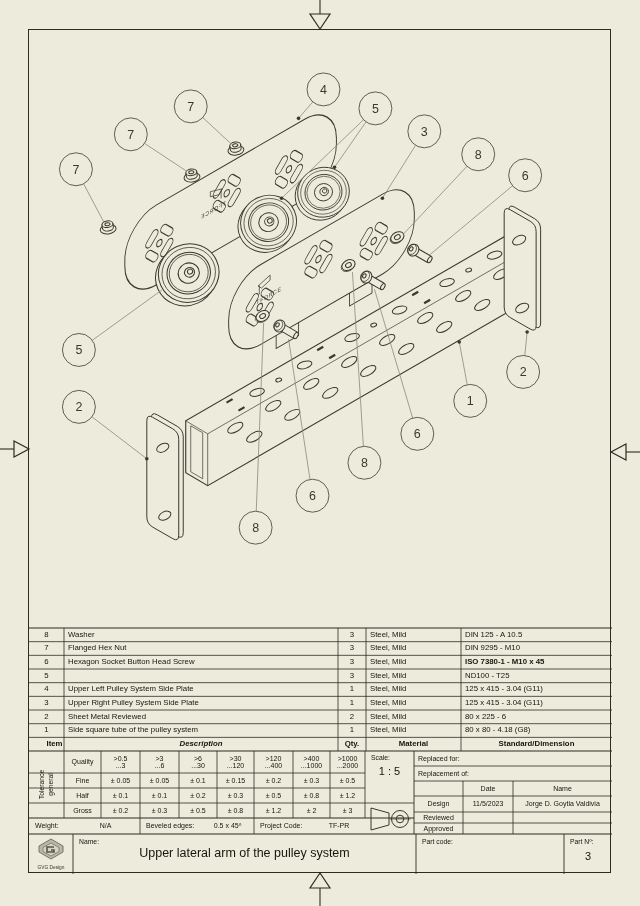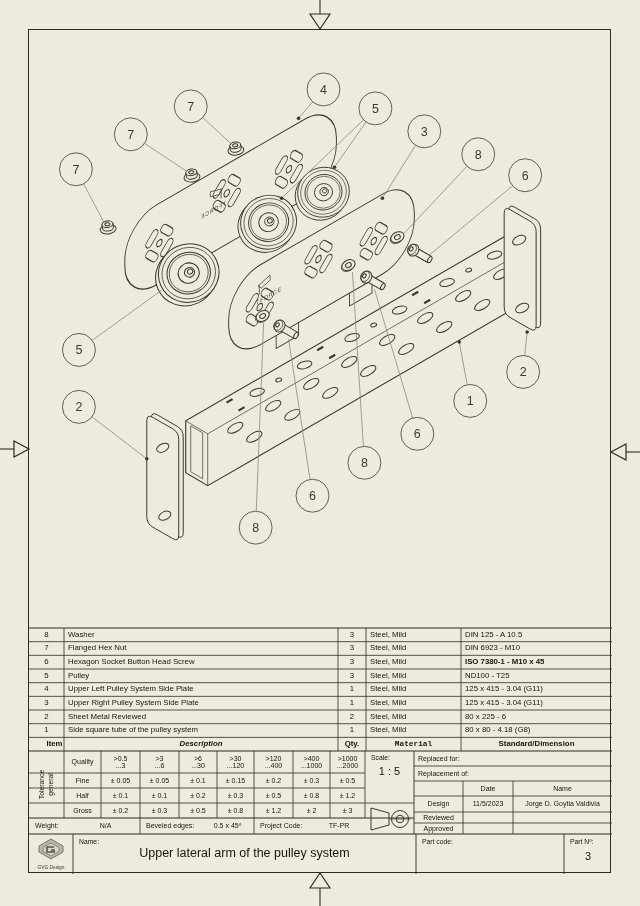--- a/index.html
+++ b/index.html
@@ -347,28 +347,27 @@
   </svg>
 <div class="cell c" style="left: 0px; top: 598px; width: 35px; height: 13.67px;">8</div>
     <div class="cell l" style="left: 35px; top: 598px; width: 274px; height: 13.67px;">Washer</div>
     <div class="cell c" style="left: 309px; top: 598px; width: 28px; height: 13.67px;">3</div>
     <div class="cell l" style="left: 337px; top: 598px; width: 95px; height: 13.67px;">Steel, Mild</div>
     <div class="cell l" style="left: 432px; top: 598px; width: 151px; height: 13.67px;">DIN 125 - A 10.5</div>
     <div class="cell c" style="left: 0px; top: 611.67px; width: 35px; height: 13.67px;">7</div>
     <div class="cell l" style="left: 35px; top: 611.67px; width: 274px; height: 13.67px;">Flanged Hex Nut</div>
     <div class="cell c" style="left: 309px; top: 611.67px; width: 28px; height: 13.67px;">3</div>
     <div class="cell l" style="left: 337px; top: 611.67px; width: 95px; height: 13.67px;">Steel, Mild</div>
-    <div class="cell l" style="left: 432px; top: 611.67px; width: 151px; height: 13.67px;">DIN 6923 - M10</div>
+    <div class="cell l" style="left: 432px; top: 611.67px; width: 151px; height: 13.67px;">DIN 9295 - M10</div>
     <div class="cell c" style="left: 0px; top: 625.34px; width: 35px; height: 13.67px;">6</div>
     <div class="cell l" style="left: 35px; top: 625.34px; width: 274px; height: 13.67px;">Hexagon Socket Button Head Screw</div>
     <div class="cell c" style="left: 309px; top: 625.34px; width: 28px; height: 13.67px;">3</div>
     <div class="cell l" style="left: 337px; top: 625.34px; width: 95px; height: 13.67px;">Steel, Mild</div>
     <div class="cell l" style="left: 432px; top: 625.34px; width: 151px; height: 13.67px; font-weight: bold;">ISO 7380-1 - M10 x 45</div>
     <div class="cell c" style="left: 0px; top: 639.01px; width: 35px; height: 13.67px;">5</div>
-    <div class="cell l" style="left: 35px; top: 639.01px; width: 274px; height: 13.67px;">Pulley</div>
     <div class="cell c" style="left: 309px; top: 639.01px; width: 28px; height: 13.67px;">3</div>
     <div class="cell l" style="left: 337px; top: 639.01px; width: 95px; height: 13.67px;">Steel, Mild</div>
     <div class="cell l" style="left: 432px; top: 639.01px; width: 151px; height: 13.67px;">ND100 - T25</div>
     <div class="cell c" style="left: 0px; top: 652.68px; width: 35px; height: 13.67px;">4</div>
     <div class="cell l" style="left: 35px; top: 652.68px; width: 274px; height: 13.67px;">Upper Left Pulley System Side Plate</div>
     <div class="cell c" style="left: 309px; top: 652.68px; width: 28px; height: 13.67px;">1</div>
     <div class="cell l" style="left: 337px; top: 652.68px; width: 95px; height: 13.67px;">Steel, Mild</div>
     <div class="cell l" style="left: 432px; top: 652.68px; width: 151px; height: 13.67px;">125 x 415 - 3.04 (G11)</div>
     <div class="cell c" style="left: 0px; top: 666.35px; width: 35px; height: 13.67px;">3</div>
     <div class="cell l" style="left: 35px; top: 666.35px; width: 274px; height: 13.67px;">Upper Right Pulley System Side Plate</div>
@@ -381,21 +380,21 @@
     <div class="cell l" style="left: 337px; top: 680.02px; width: 95px; height: 13.67px;">Steel, Mild</div>
     <div class="cell l" style="left: 432px; top: 680.02px; width: 151px; height: 13.67px;">80 x 225 - 6</div>
     <div class="cell c" style="left: 0px; top: 693.69px; width: 35px; height: 13.67px;">1</div>
     <div class="cell l" style="left: 35px; top: 693.69px; width: 274px; height: 13.67px;">Side square tube of the pulley system</div>
     <div class="cell c" style="left: 309px; top: 693.69px; width: 28px; height: 13.67px;">1</div>
     <div class="cell l" style="left: 337px; top: 693.69px; width: 95px; height: 13.67px;">Steel, Mild</div>
     <div class="cell l" style="left: 432px; top: 693.69px; width: 151px; height: 13.67px;">80 x 80 - 4.18 (G8)</div>
     <div class="cell c b" style="left: 8px; top: 707.36px; width: 35px; height: 13.7px;">Item</div>
     <div class="cell c b" style="left: 35px; top: 707.36px; width: 274px; height: 13.7px; font-style: italic;">Description</div>
     <div class="cell c b" style="left: 309px; top: 707.36px; width: 28px; height: 13.7px;">Qty.</div>
-    <div class="cell c b" style="left: 337px; top: 707.36px; width: 95px; height: 13.7px; font-family: Liberation Mono, monospace;">Material</div>
+    <div class="cell c b" style="left: 337px; top: 707.36px; width: 95px; height: 13.7px;">Material</div>
     <div class="cell c b" style="left: 432px; top: 707.36px; width: 151px; height: 13.7px;">Standard/Dimension</div>
     <div class="cell c small" style="left: 35px; top: 721px; width: 37px; height: 22px;">Quality</div>
     <div class="cell c small" style="left: 72px; top: 721px; width: 39px; height: 22px;">&gt;0.5
 ...3</div>
     <div class="cell c small" style="left: 111px; top: 721px; width: 39px; height: 22px;">&gt;3
 ...6</div>
     <div class="cell c small" style="left: 150px; top: 721px; width: 38px; height: 22px;">&gt;6
 ...30</div>
     <div class="cell c small" style="left: 188px; top: 721px; width: 37px; height: 22px;">&gt;30
 ...120</div>

